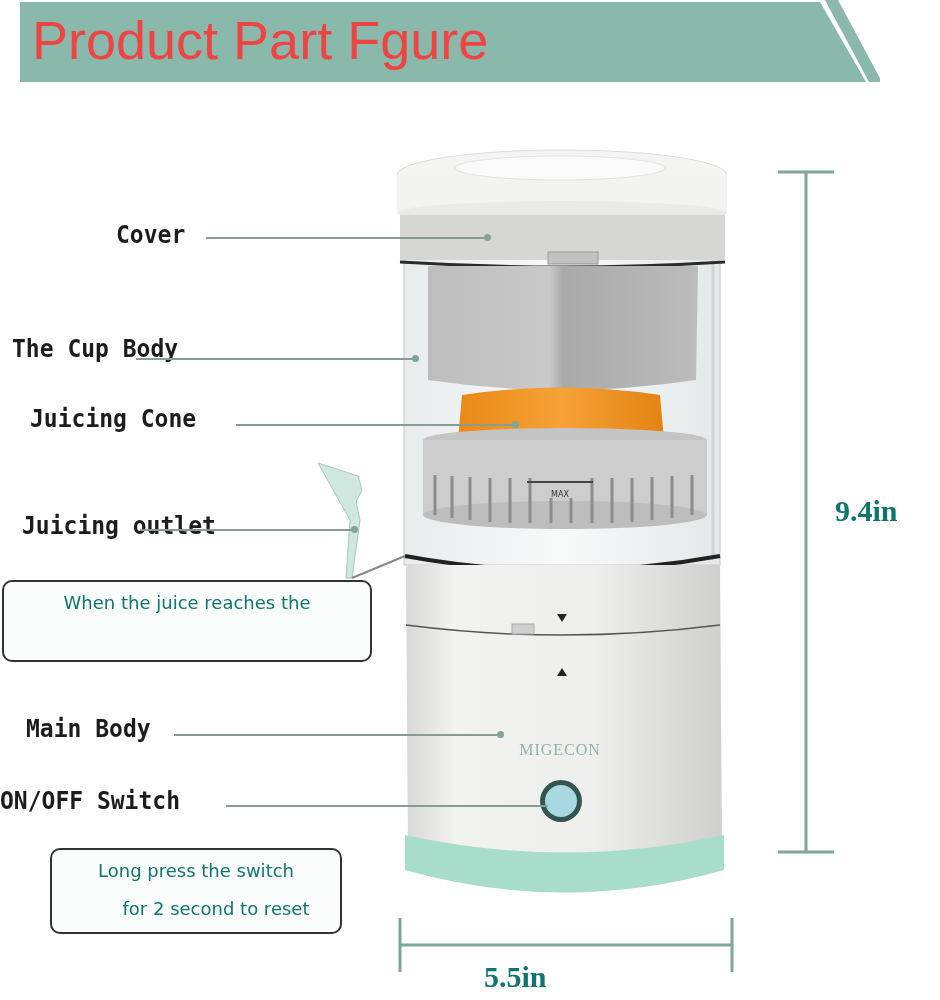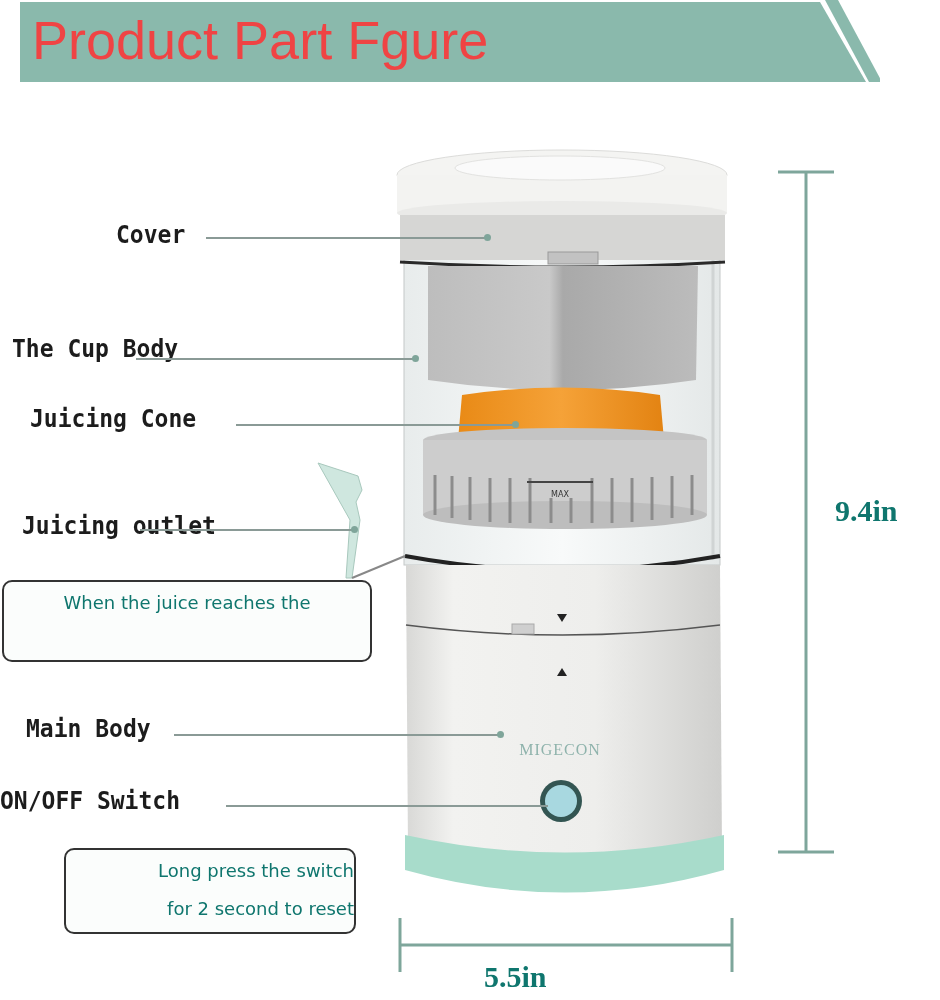--- a/index.html
+++ b/index.html
@@ -150,19 +150,19 @@
   <div>When the juice reaches the</div>
 </div>
 
 <div class="label" style="left:26px; top:714px;">Main Body</div>
 <div class="leader" style="left:174px; top:734px; width:326px;"></div>
 <div class="dot" style="left:497px; top:731px;"></div>
 
 <div class="label" style="left:0px; top:786px;">ON/OFF Switch</div>
 <div class="leader" style="left:226px; top:805px; width:322px;"></div>
 
-<div class="note" style="left:64px; top:848px; width:288px; height:82px;text-align:right;">
+<div class="note" style="left:50px; top:848px; width:288px; height:82px;">
   <div>Long press the switch</div>
   <div style="margin-top:-4px;padding-left:40px;">for 2 second to reset</div>
 </div>
 
 <div class="dim-text" style="left:835px; top:494px;">9.4in</div>
 <div class="dim-text" style="left:484px; top:960px;">5.5in</div>
 
 </body></html>

